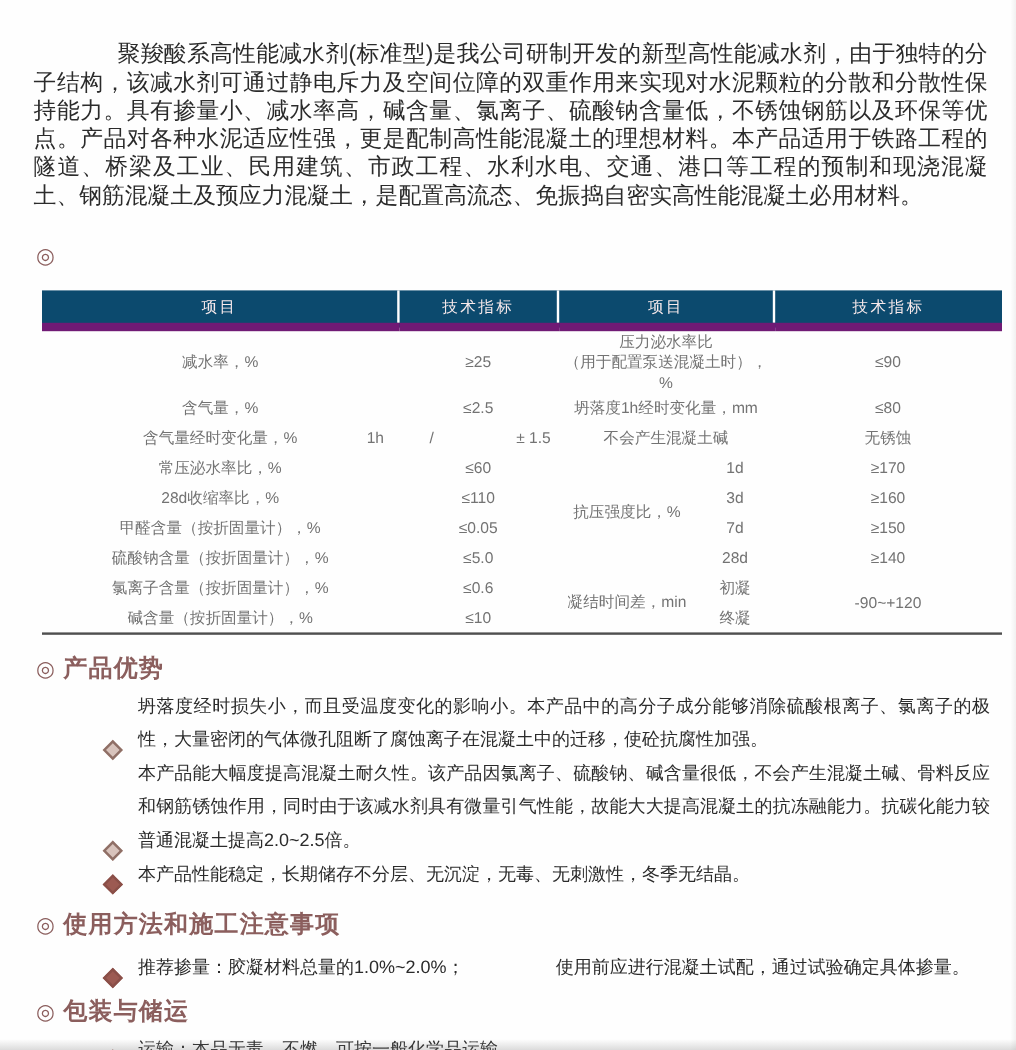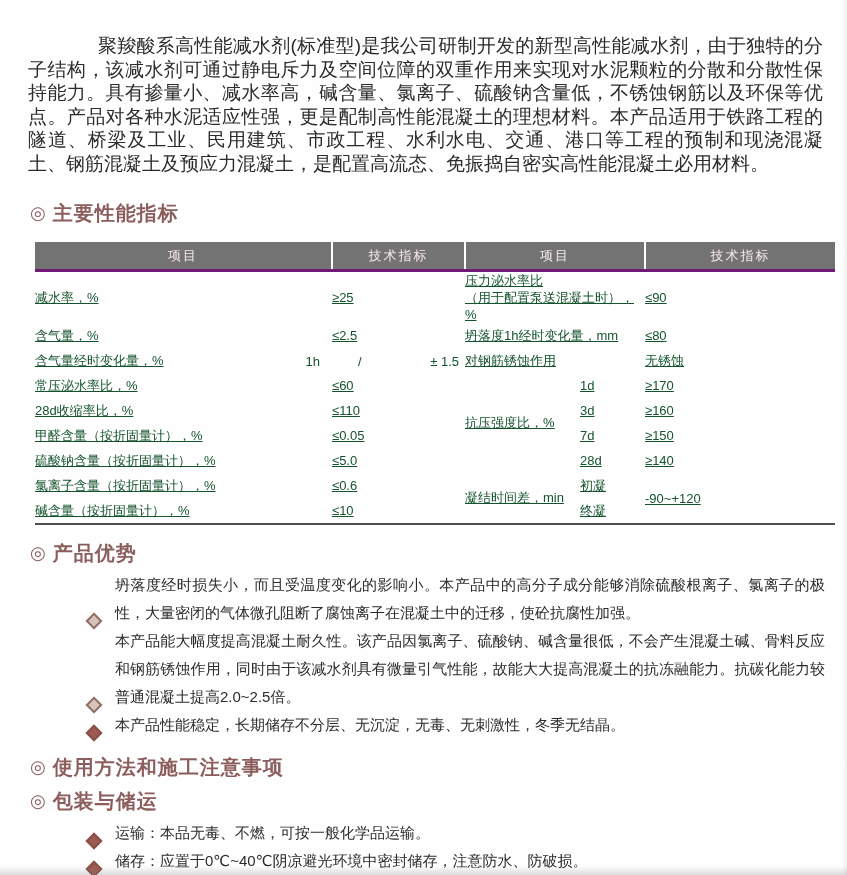--- a/index.html
+++ b/index.html
@@ -40,34 +40,34 @@
     margin:17px 0 0 35px;
     border-bottom:2px solid #4f4f4f;
   }
   table.perf {
     width:100%;
     border-collapse:collapse;
     table-layout:fixed;
     font-size:13px;
   }
   table.perf th {
-    background:#737373;
+    background:#0c4a6e;
     color:#f8eaec;
     font-weight:normal;
     height:25px;
     letter-spacing:2px;
-    border-bottom:3px solid #701a75;
+    border-bottom:7px solid #701a75;
   }
   table.perf th.sep { border-left:2px solid #ffffff; }
   table.perf td {
+    text-align:center;
     height:25px;
     padding:0;
-    color:#14532d;
+    color:#737373;
     vertical-align:middle;
-    text-decoration:underline;
   }
   table.perf tr.tall td { height:44px; }
   td.rel { position:relative; }
   .cell-right  { position:absolute; right:12px; top:50%; transform:translateY(-50%); }
   .cell-left   { position:absolute; left:26px;  top:50%; transform:translateY(-50%); }
   .cell-right2 { position:absolute; right:6px;  top:50%; transform:translateY(-50%); }
   .pre { white-space:pre-line; line-height:17px; }
 
   
   .bullets { margin-left:88px; margin-right:22px; }
@@ -104,21 +104,20 @@
 </style>
 </head>
 <body>
 
 <div class="page">
 
   <p class="intro">聚羧酸系高性能减水剂(标准型)是我公司研制开发的新型高性能减水剂，由于独特的分子结构，该减水剂可通过静电斥力及空间位障的双重作用来实现对水泥颗粒的分散和分散性保持能力。具有掺量小、减水率高，碱含量、氯离子、硫酸钠含量低，不锈蚀钢筋以及环保等优点。产品对各种水泥适应性强，更是配制高性能混凝土的理想材料。本产品适用于铁路工程的隧道、桥梁及工业、民用建筑、市政工程、水利水电、交通、港口等工程的预制和现浇混凝土、钢筋混凝土及预应力混凝土，是配置高流态、免振捣自密实高性能混凝土必用材料。</p>
 
   <div class="section-heading">
     <span class="marker">◎</span>
-    <span>主要性能指标</span>
   </div>
 
   <div class="table-wrap">
     <table class="perf">
       <colgroup>
         <col style="width:297px">
           <col style="width:133px">
           <col style="width:115px">
           <col style="width:65px">
           <col style="width:190px">
@@ -147,21 +146,21 @@
         </tr>
         <tr>
           <td class="rel">
             <span>含气量经时变化量，%</span>
             <span class="cell-right">1h</span>
           </td>
           <td class="rel">
             <span class="cell-left">/</span>
             <span class="cell-right2">± 1.5</span>
           </td>
-          <td colspan="2">对钢筋锈蚀作用</td>
+          <td colspan="2">不会产生混凝土碱</td>
           <td>无锈蚀</td>
         </tr>
         <tr>
           <td>常压泌水率比，%</td>
           <td>≤60</td>
           <td rowspan="4">抗压强度比，%</td>
           <td>1d</td>
           <td>≥170</td>
         </tr>
         <tr>
@@ -216,20 +215,26 @@
       <span class="diamond d-solid"></span>
       <span class="text">本产品性能稳定，长期储存不分层、无沉淀，无毒、无刺激性，冬季无结晶。</span>
     </div>
   </div>
 
   <div class="section-heading" style="margin-top:16px;">
     <span class="marker">◎</span>
     <span>使用方法和施工注意事项</span>
   </div>
 
+  <div class="bullets" style="margin-top:10px;">
+    <div class="bullet-row">
+      <span class="diamond d-solid"></span>
+      <span class="text" style="text-align:left;"><span>推荐掺量：胶凝材料总量的1.0%~2.0%；</span><span class="dosage-gap"></span><span>使用前应进行混凝土试配，通过试验确定具体掺量。</span></span>
+    </div>
+  </div>
 
   <div class="section-heading" style="margin-top:10px;">
     <span class="marker">◎</span>
     <span>包装与储运</span>
   </div>
 
   <div class="bullets" style="margin-top:6px;">
     <div class="bullet-row">
       <span class="diamond d-solid"></span>
       <span class="text" style="text-align:left;">运输：本品无毒、不燃，可按一般化学品运输。</span>

